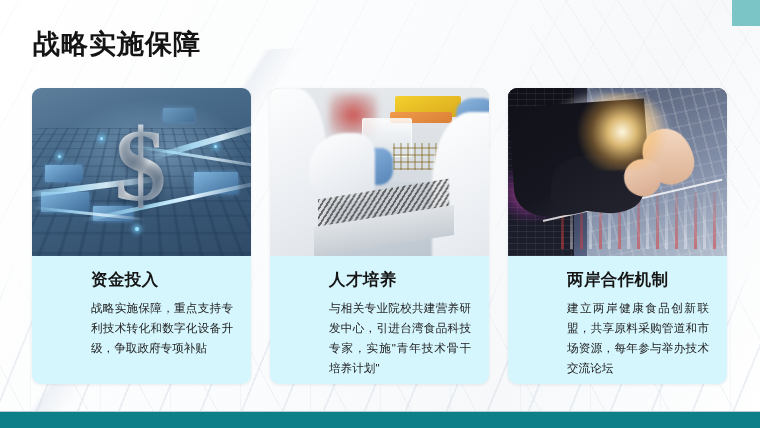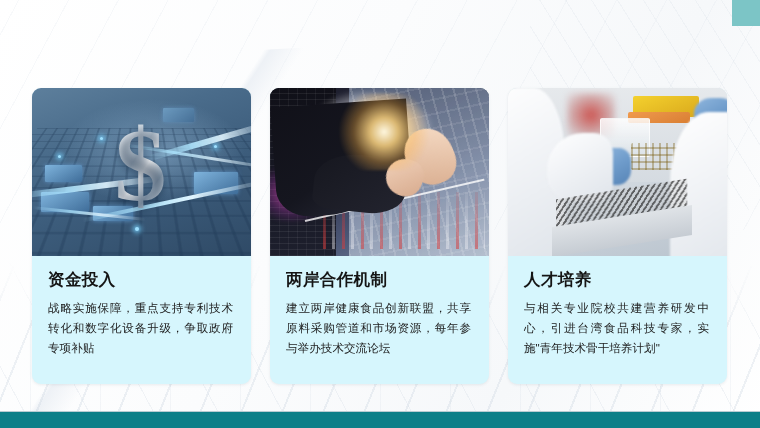--- a/index.html
+++ b/index.html
@@ -153,20 +153,21 @@
     position: relative;
     width: 100%;
     height: 168px;
     overflow: hidden;
     flex: none;
   }
   .card-body {
     flex: 1;
     padding: 14px 18px 10px 16px;
     box-sizing: border-box;
+    margin-left: 43px;
   }
   .card-title {
     font-size: 16.5px;
     font-weight: bold;
     color: #151515;
     line-height: 1.2;
     margin-bottom: 8px;
     letter-spacing: .4px;
   }
   .card-text {
@@ -388,20 +389,21 @@
 <div class="slide">
 
   <div class="bg-base"></div>
   <div class="bg-diag-top"></div>
   <div class="bg-diag-right"></div>
   <div class="bg-swoosh"></div>
   <div class="bg-city"></div>
 
   <div class="corner-accent"></div>
 
+  <div class="page-title">战略实施保障</div>
 
   <div class="cards">
 
     <div class="card">
       <div class="card-photo">
         <div class="photo-money">
           <div class="pm-grid"></div>
           <div class="pm-chip" style="left:6%;top:46%;width:17%;height:10%;"></div>
           <div class="pm-chip" style="left:4%;top:62%;width:22%;height:12%;"></div>
           <div class="pm-chip" style="left:74%;top:50%;width:20%;height:13%;"></div>
@@ -420,42 +422,20 @@
         </div>
       </div>
       <div class="card-body">
         <div class="card-title">资金投入</div>
         <div class="card-text">战略实施保障，重点支持专利技术转化和数字化设备升级，争取政府专项补贴</div>
       </div>
     </div>
 
     <div class="card">
       <div class="card-photo">
-        <div class="photo-deal">
-          <div class="deal-city"></div>
-          <div class="deal-darkpanel"></div>
-          <div class="deal-bars"></div>
-          <div class="deal-trend"></div>
-          <div class="deal-magenta"></div>
-          <div class="deal-cloud"></div>
-          <div class="deal-hand-l"></div>
-          <div class="deal-hand-l2"></div>
-          <div class="deal-skin-r"></div>
-          <div class="deal-skin-l"></div>
-          <div class="deal-flare"></div>
-        </div>
-      </div>
-      <div class="card-body">
-        <div class="card-title">两岸合作机制</div>
-        <div class="card-text">建立两岸健康食品创新联盟，共享原料采购管道和市场资源，每年参与举办技术交流论坛</div>
-      </div>
-    </div>
-
-    <div class="card">
-      <div class="card-photo">
         <div class="photo-lab">
           <div class="lab-back"></div>
           <div class="lab-red"></div>
           <div class="lab-yellowrack"></div>
           <div class="lab-orangerack"></div>
           <div class="lab-tubes"></div>
           <div class="lab-plate"></div>
           <div class="lab-glove" style="left:40%;top:36%;width:16%;height:22%;"></div>
           <div class="lab-glove" style="left:85%;top:6%;width:18%;height:20%;"></div>
           <div class="lab-coat" style="left:-10%;top:0%;width:36%;height:105%;border-radius:0 40% 20% 0;"></div>
@@ -464,18 +444,40 @@
           <div class="lab-bench"></div>
           <div class="lab-bench-front"></div>
         </div>
       </div>
       <div class="card-body">
         <div class="card-title">人才培养</div>
         <div class="card-text">与相关专业院校共建营养研发中心，引进台湾食品科技专家，实施"青年技术骨干培养计划"</div>
       </div>
     </div>
 
+    <div class="card">
+      <div class="card-photo">
+        <div class="photo-deal">
+          <div class="deal-city"></div>
+          <div class="deal-darkpanel"></div>
+          <div class="deal-bars"></div>
+          <div class="deal-trend"></div>
+          <div class="deal-magenta"></div>
+          <div class="deal-cloud"></div>
+          <div class="deal-hand-l"></div>
+          <div class="deal-hand-l2"></div>
+          <div class="deal-skin-r"></div>
+          <div class="deal-skin-l"></div>
+          <div class="deal-flare"></div>
+        </div>
+      </div>
+      <div class="card-body">
+        <div class="card-title">两岸合作机制</div>
+        <div class="card-text">建立两岸健康食品创新联盟，共享原料采购管道和市场资源，每年参与举办技术交流论坛</div>
+      </div>
+    </div>
+
   </div>
 
   <div class="bottom-bar-hair"></div>
   <div class="bottom-bar"></div>
 
 </div>
 
 </body></html>

